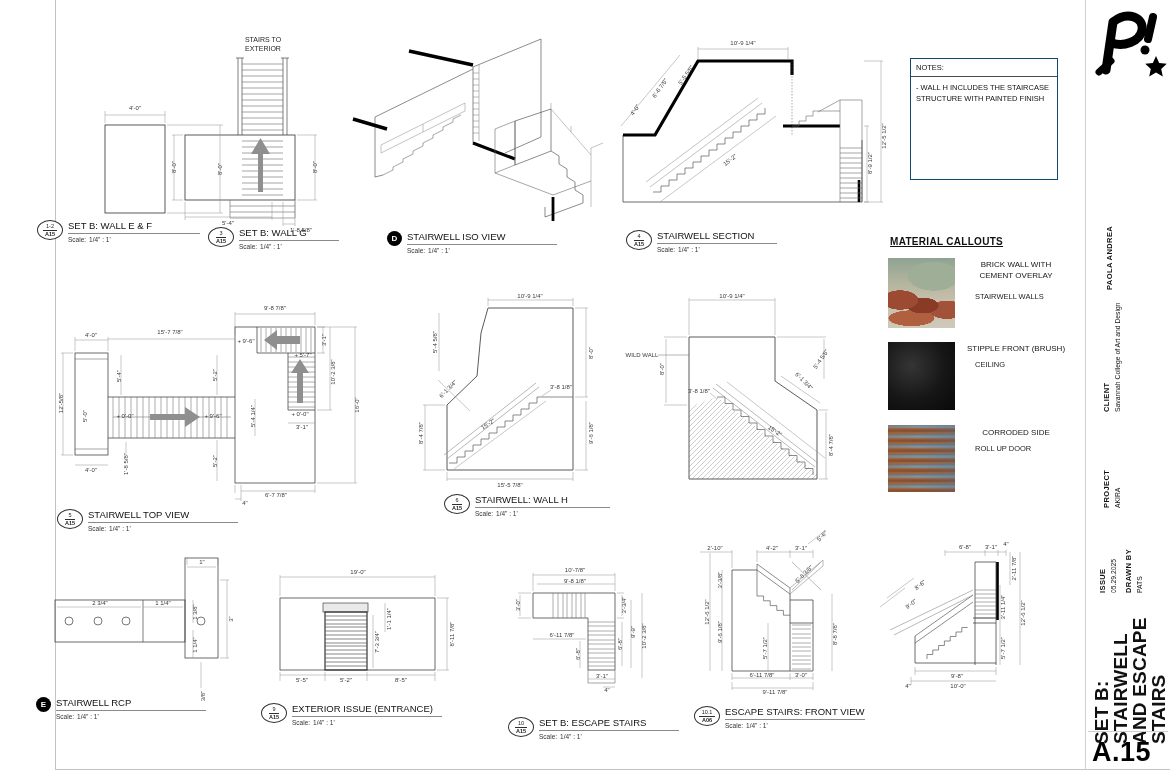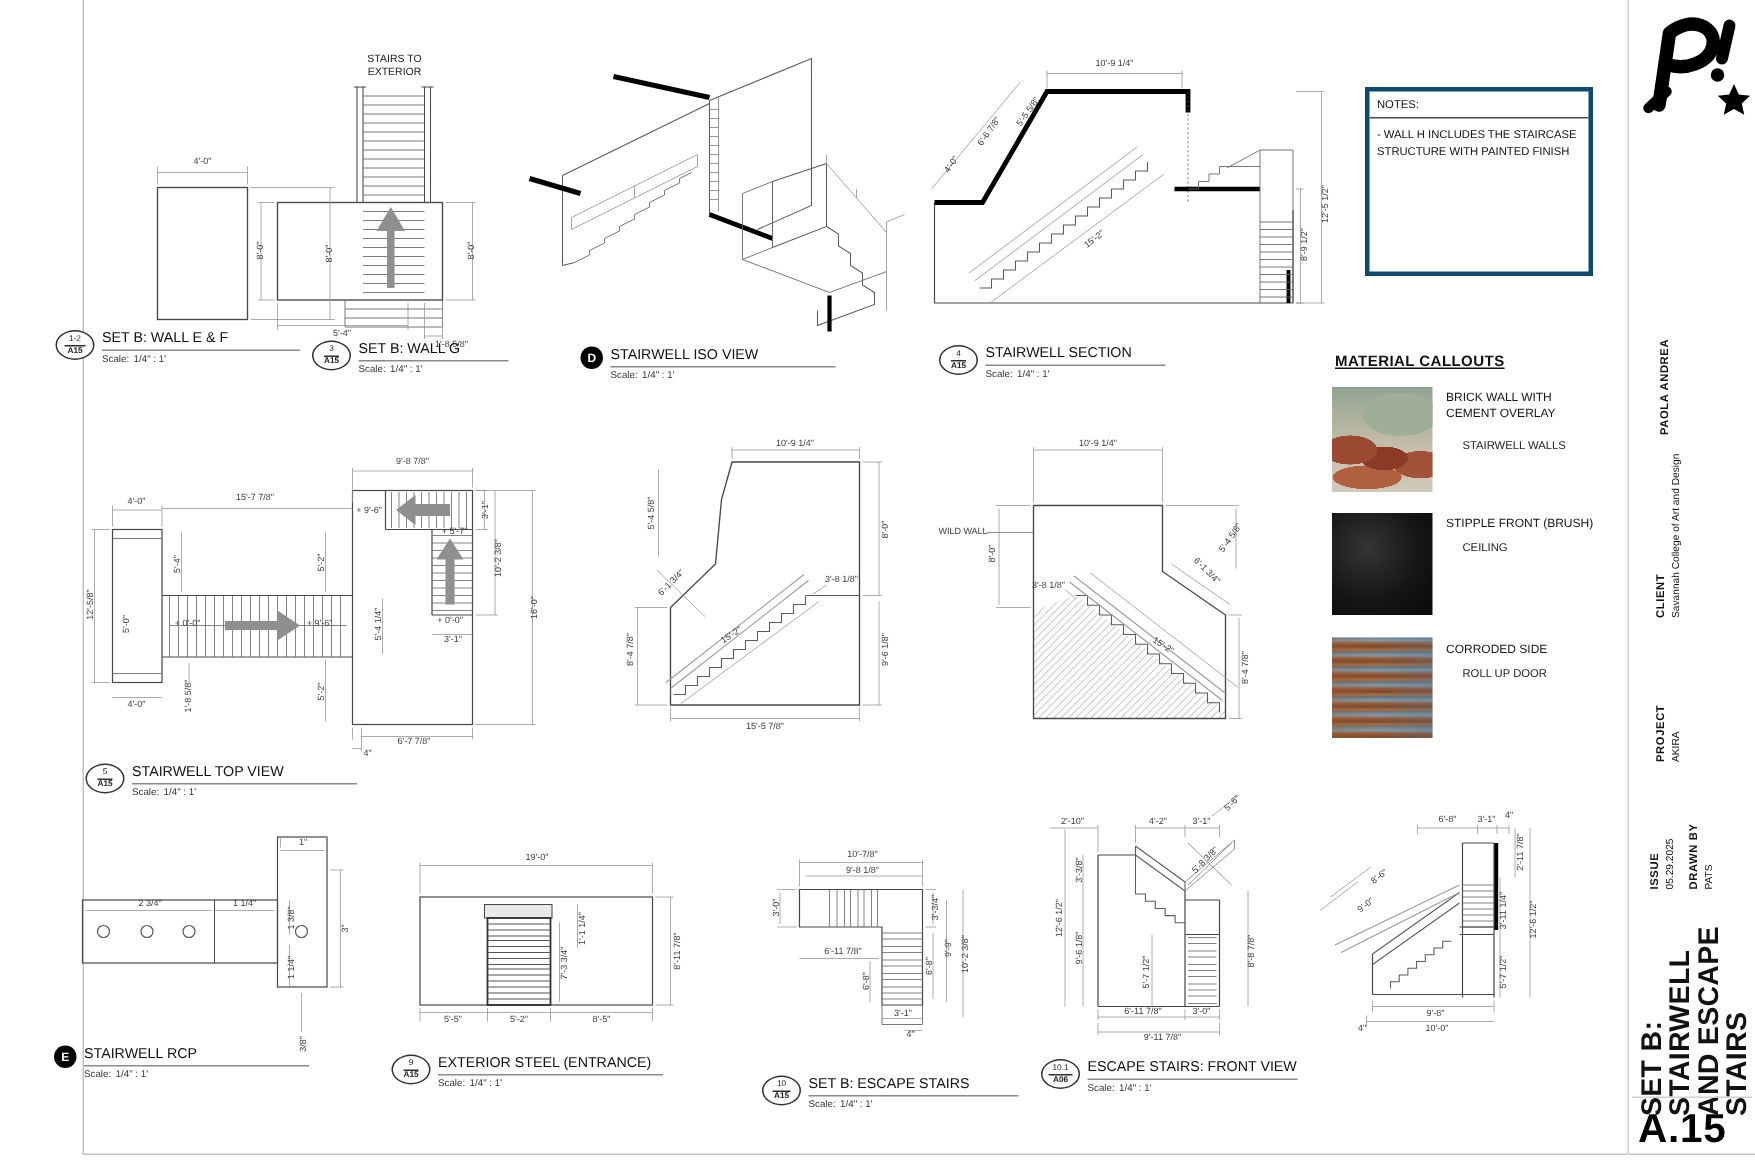--- a/index.html
+++ b/index.html
@@ -21,27 +21,27 @@
   .lbl{position:absolute;display:flex;gap:5px;align-items:flex-start;}
   .oval{width:24px;height:18px;border:1px solid #2f2f2f;border-radius:50%;display:flex;flex-direction:column;
         align-items:center;justify-content:center;font-size:5.5px;color:#1a1a1a;flex:none;background:#fff;}
   .oval .no{border-bottom:.8px solid #2f2f2f;padding:0 3px;line-height:1.25;}
   .oval .sh{font-weight:700;line-height:1.25;}
   .circ{width:15px;height:15px;border-radius:50%;background:#000;color:#fff;display:flex;align-items:center;
         justify-content:center;font-size:8px;font-weight:700;flex:none;}
   .tblock .t{font-size:9.5px;color:#111;padding-bottom:2px;border-bottom:1px solid #8a8a8a;}
   .tblock .s{font-size:6.5px;color:#333;margin-top:2px;}
   .s b{font-weight:400;margin-right:3px;}
-  .notes{position:absolute;left:910px;top:58px;width:146px;height:120px;border:3px solid #0c4a6e;background:#fff;}
+  .notes{position:absolute;left:910px;top:58px;width:146px;height:120px;border:1px solid #0c4a6e;background:#fff;}
   .notes .nh{height:17px;border-bottom:1px solid #4a4a4a;font-size:7.5px;color:#111;display:flex;align-items:center;padding:0 5px;}
   .notes .nb{font-size:7.5px;color:#111;padding:6px 5px;line-height:1.4;}
   .mats-h{position:absolute;left:890px;top:236px;font-size:10px;font-weight:700;color:#111;
           text-decoration:underline;letter-spacing:.3px;}
   .swatch{position:absolute;width:67px;}
-  .mat-name{position:absolute;font-size:8px;color:#151515;line-height:1.35;width:104px;}
+  .mat-name{position:absolute;font-size:8px;color:#151515;line-height:1.35;width:104px;text-align:center;}
   .mat-use{position:absolute;font-size:7.5px;color:#222;}
   .tex-brick{background:
     radial-gradient(ellipse 30px 16px at 18% 60%, #9c4a32 0%, #9c4a32 60%, rgba(0,0,0,0) 61%),
     radial-gradient(ellipse 26px 13px at 52% 68%, #8a3b28 0%, #8a3b28 60%, rgba(0,0,0,0) 61%),
     radial-gradient(ellipse 30px 15px at 88% 74%, #a3523a 0%, #a3523a 60%, rgba(0,0,0,0) 61%),
     radial-gradient(ellipse 38px 13px at 35% 86%, #b0603f 0%, #b0603f 60%, rgba(0,0,0,0) 61%),
     radial-gradient(ellipse 46px 26px at 68% 26%, #9fae97 0%, #9fae97 55%, rgba(0,0,0,0) 56%),
     linear-gradient(180deg,#8fa392 0%,#b3b49d 35%,#c8c0ac 62%,#cfc9ba 100%);}
   .tex-stipple{background:radial-gradient(circle at 35% 35%, #353535 0%, #161616 55%, #090909 100%);}
   .tex-steel{background:
@@ -282,20 +282,30 @@
     </svg>
     <span class="dim" style="left:112px;top:13px">10'-9 1/4"</span>
     <span class="dim rv" style="left:17px;top:59px">5'-4 5/8"</span>
     <span class="dim rm45" style="left:30px;top:106px">6'-1 3/4"</span>
     <span class="dim rv" style="left:173px;top:70px">8'-0"</span>
     <span class="dim" style="left:143px;top:104px">3'-8 1/8"</span>
     <span class="dim rm33" style="left:70px;top:141px">15'-2"</span>
     <span class="dim rv" style="left:3px;top:150px">8'-4 7/8"</span>
     <span class="dim rv" style="left:173px;top:150px">9'-6 1/8"</span>
     <span class="dim" style="left:92px;top:202px">15'-5 7/8"</span>
+    <div class="lbl" style="left:26px;top:211px">
+      <div class="oval">
+        <span class="no">6</span>
+        <span class="sh">A15</span>
+      </div>
+      <div class="tblock" style="width:135px">
+        <div class="t">STAIRWELL: WALL H</div>
+        <div class="s"><b>Scale:</b><span>1/4" : 1'</span></div>
+      </div>
+    </div>
   </section>
 
   <section class="dwg" style="left:628px;top:283px;width:260px;height:230px">
     <svg width="260" height="230" viewBox="0 0 260 230">
       <path d="M61,124L89,114L189,191V196H61Z" fill="url(#hatchp)" stroke="none"></path>
       <path d="M61,54H147V98L189,127V196H61Z" fill="none" stroke="#474747" stroke-width="0.9"></path>
       <path d="M89,114h8v6.5h8v6.5h8v6.5h8v6.5h8v6.5h8v6.5h8v6.5h8v6.5h8v6.5h8v6.5h8v6.5h8v6.5" fill="none" stroke="#5a5a5a" stroke-width="0.7"></path>
       <path d="M85,105L187,184M88,101L190,180" fill="none" stroke="#9a9a9a" stroke-width="0.7"></path>
       <path d="M30,72H61" stroke="#6a6a6a" stroke-width="0.5"></path>
       <path d="M61,52V15M147,52V15M61,17H147" stroke="#909090" stroke-width="0.5" fill="none"></path>
@@ -363,21 +373,21 @@
     <span class="dim rv" style="left:122px;top:87px">7'-3 3/4"</span>
     <span class="dim" style="left:47px;top:125px">5'-5"</span>
     <span class="dim" style="left:91px;top:125px">5'-2"</span>
     <span class="dim" style="left:146px;top:125px">8'-5"</span>
     <div class="lbl" style="left:6px;top:148px">
       <div class="oval">
         <span class="no">9</span>
         <span class="sh">A15</span>
       </div>
       <div class="tblock" style="width:150px">
-        <div class="t">EXTERIOR STEEL (ENTRANCE)</div>
+        <div class="t">EXTERIOR ISSUE (ENTRANCE)</div>
         <div class="s"><b>Scale:</b><span>1/4" : 1'</span></div>
       </div>
     </div>
   </section>
 
   <section class="dwg" style="left:500px;top:540px;width:190px;height:200px">
     <svg width="190" height="200" viewBox="0 0 190 200">
       <path d="M33,53H115V130H88V78H33Z" fill="none" stroke="#474747" stroke-width="0.8"></path>
       <path d="M53,53V78M58,53V78M63,53V78M67,53V78M72,53V78M76,53V78M81,53V78M85,53V78" stroke="#6a6a6a" stroke-width="0.55"></path>
       <path d="M88,82H115M88,86H115M88,91H115M88,95H115M88,100H115M88,104H115M88,109H115M88,113H115M88,118H115M88,122H115M88,126H115" stroke="#6a6a6a" stroke-width="0.55"></path>

